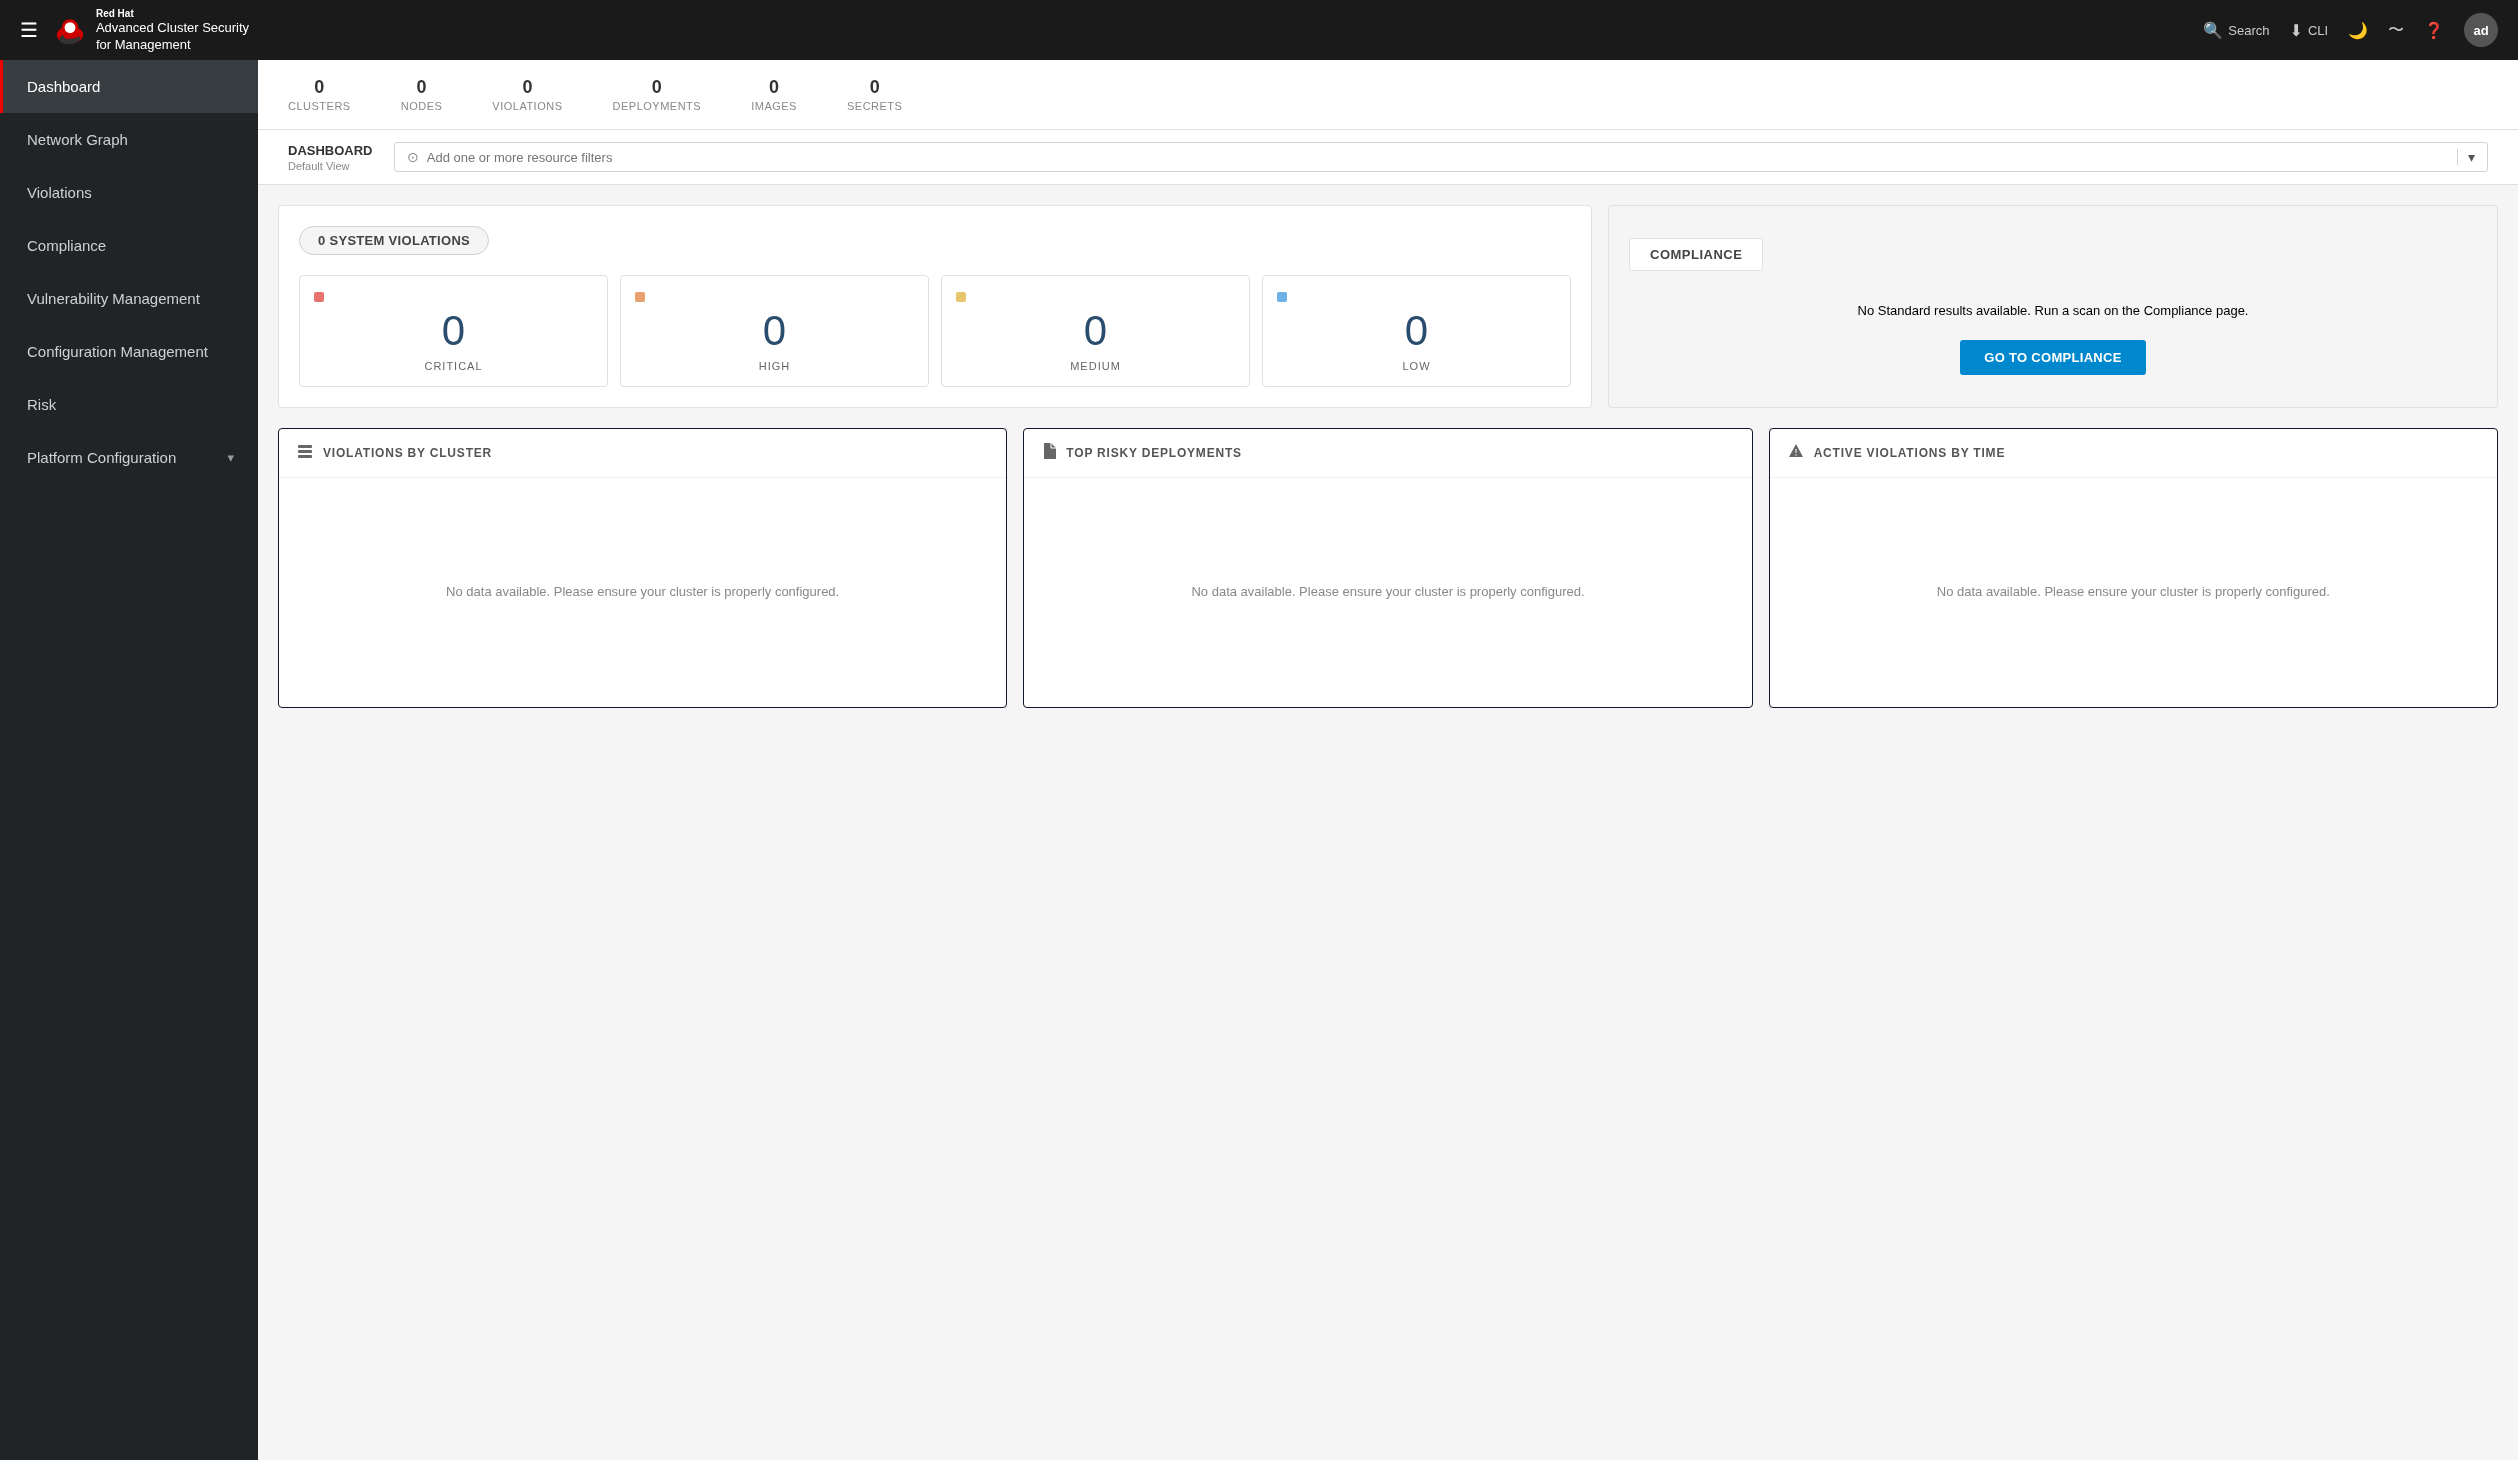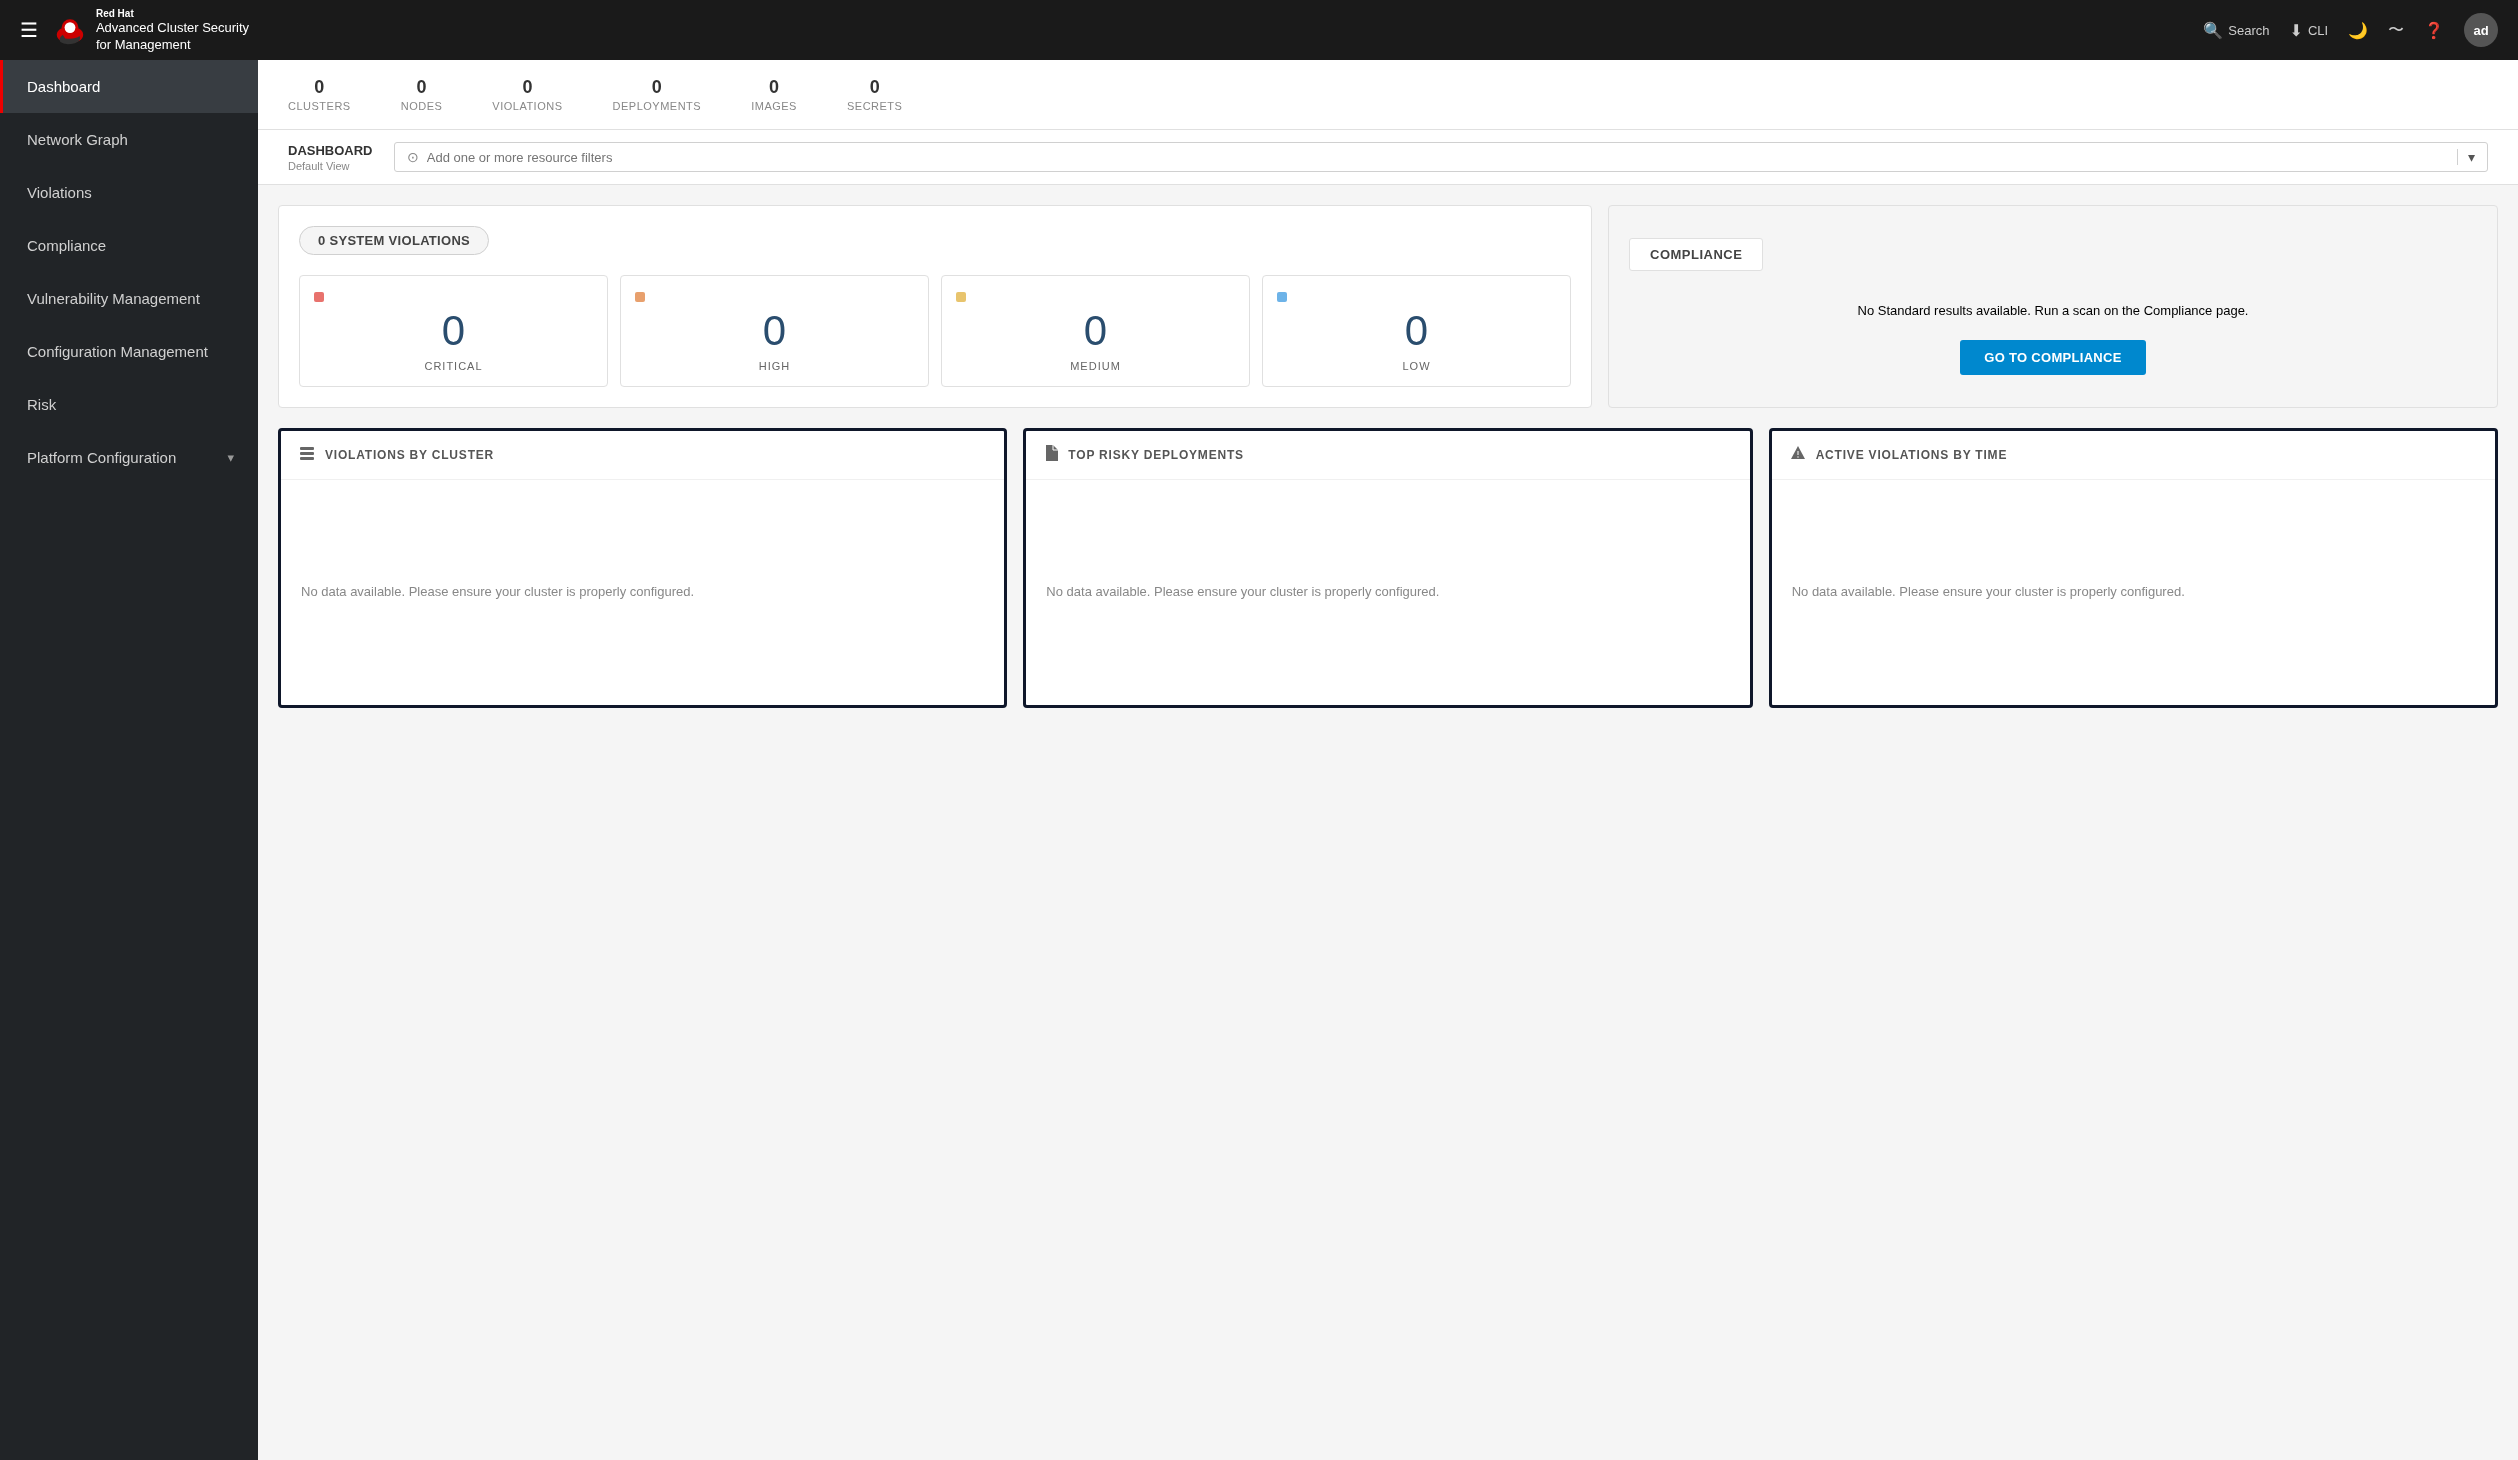--- a/index.html
+++ b/index.html
@@ -209,21 +209,21 @@
     }
 
     
     .bottom-panels {
       display: flex;
       gap: 16px;
       padding: 0 20px 20px 20px;
     }
     .bottom-panel {
       background: #fff;
-      border: 3px solid #0f172a;
+      border: 1px solid #0f172a;
       border-radius: 4px;
       flex: 1;
       min-height: 280px;
       display: flex;
       flex-direction: column;
     }
     .bottom-panel-header {
       display: flex;
       align-items: center;
       gap: 10px;
@@ -235,20 +235,21 @@
       font-size: 12px;
       font-weight: 600;
       letter-spacing: 0.8px;
       color: #555;
       text-transform: uppercase;
     }
     .bottom-panel-content {
       flex: 1;
       display: flex;
       align-items: center;
+      justify-content: center;
       padding: 20px;
     }
     .no-data-msg {
       font-size: 13px;
       color: #888;
       text-align: center;
       line-height: 1.6;
     }
 
     .filter-title-col { display: flex; flex-direction: column; gap: 2px; min-width: 90px; }

